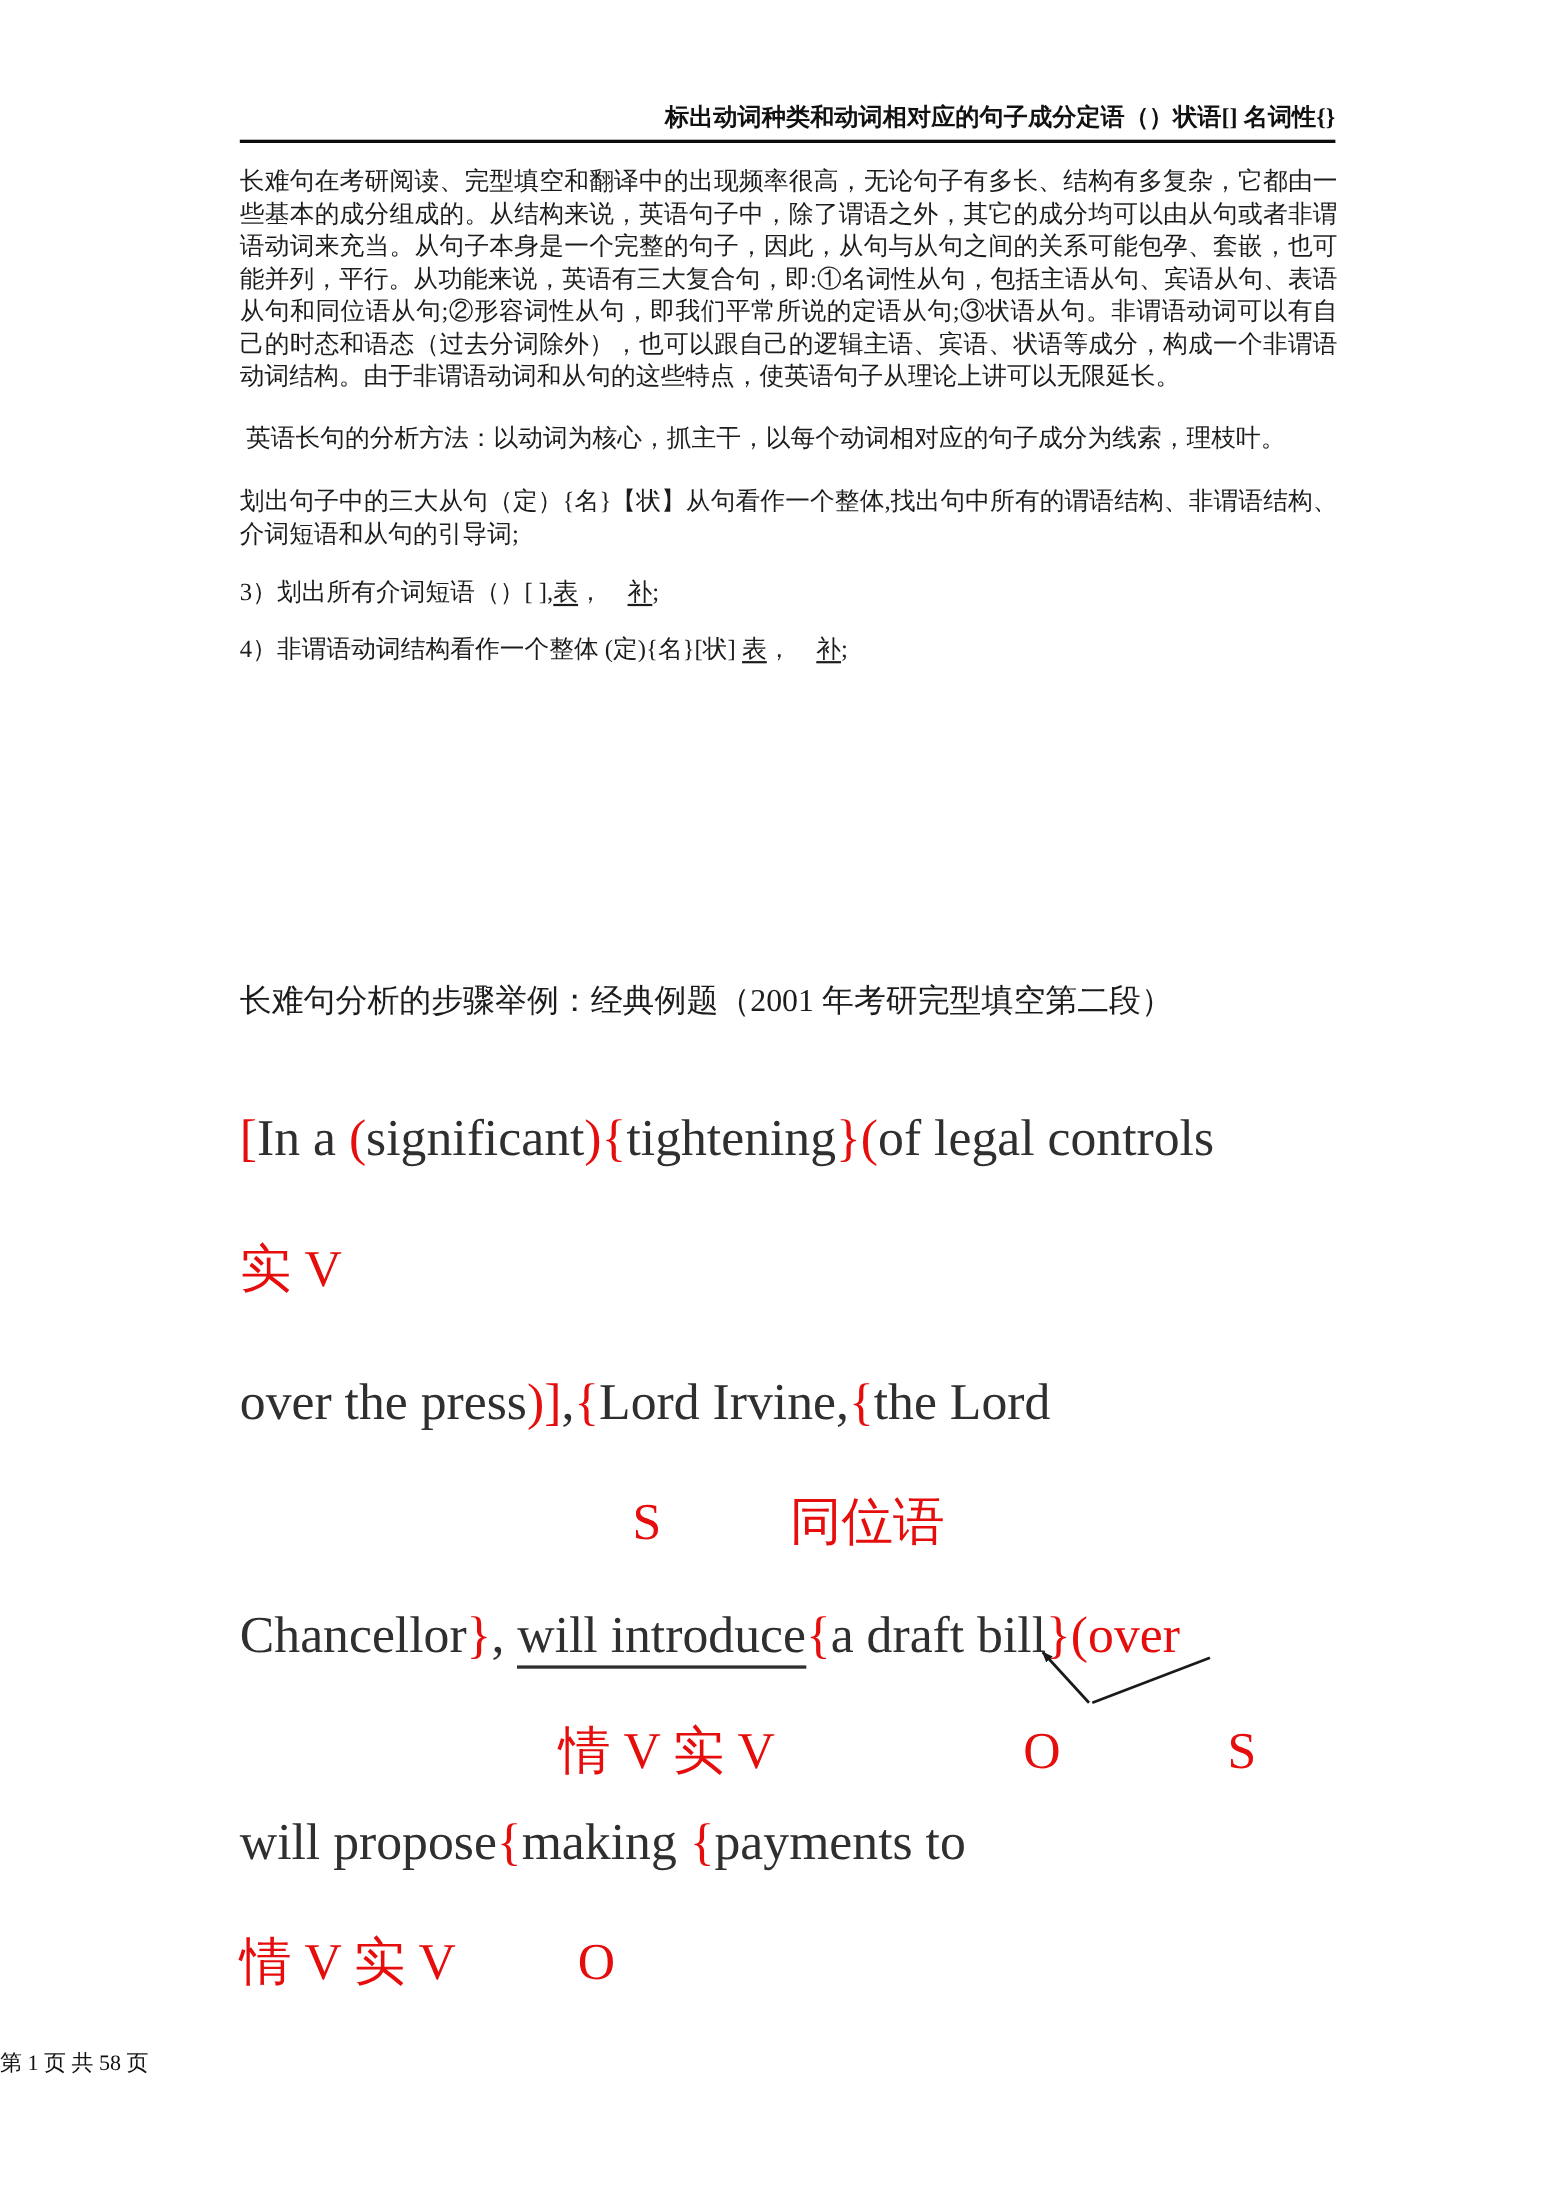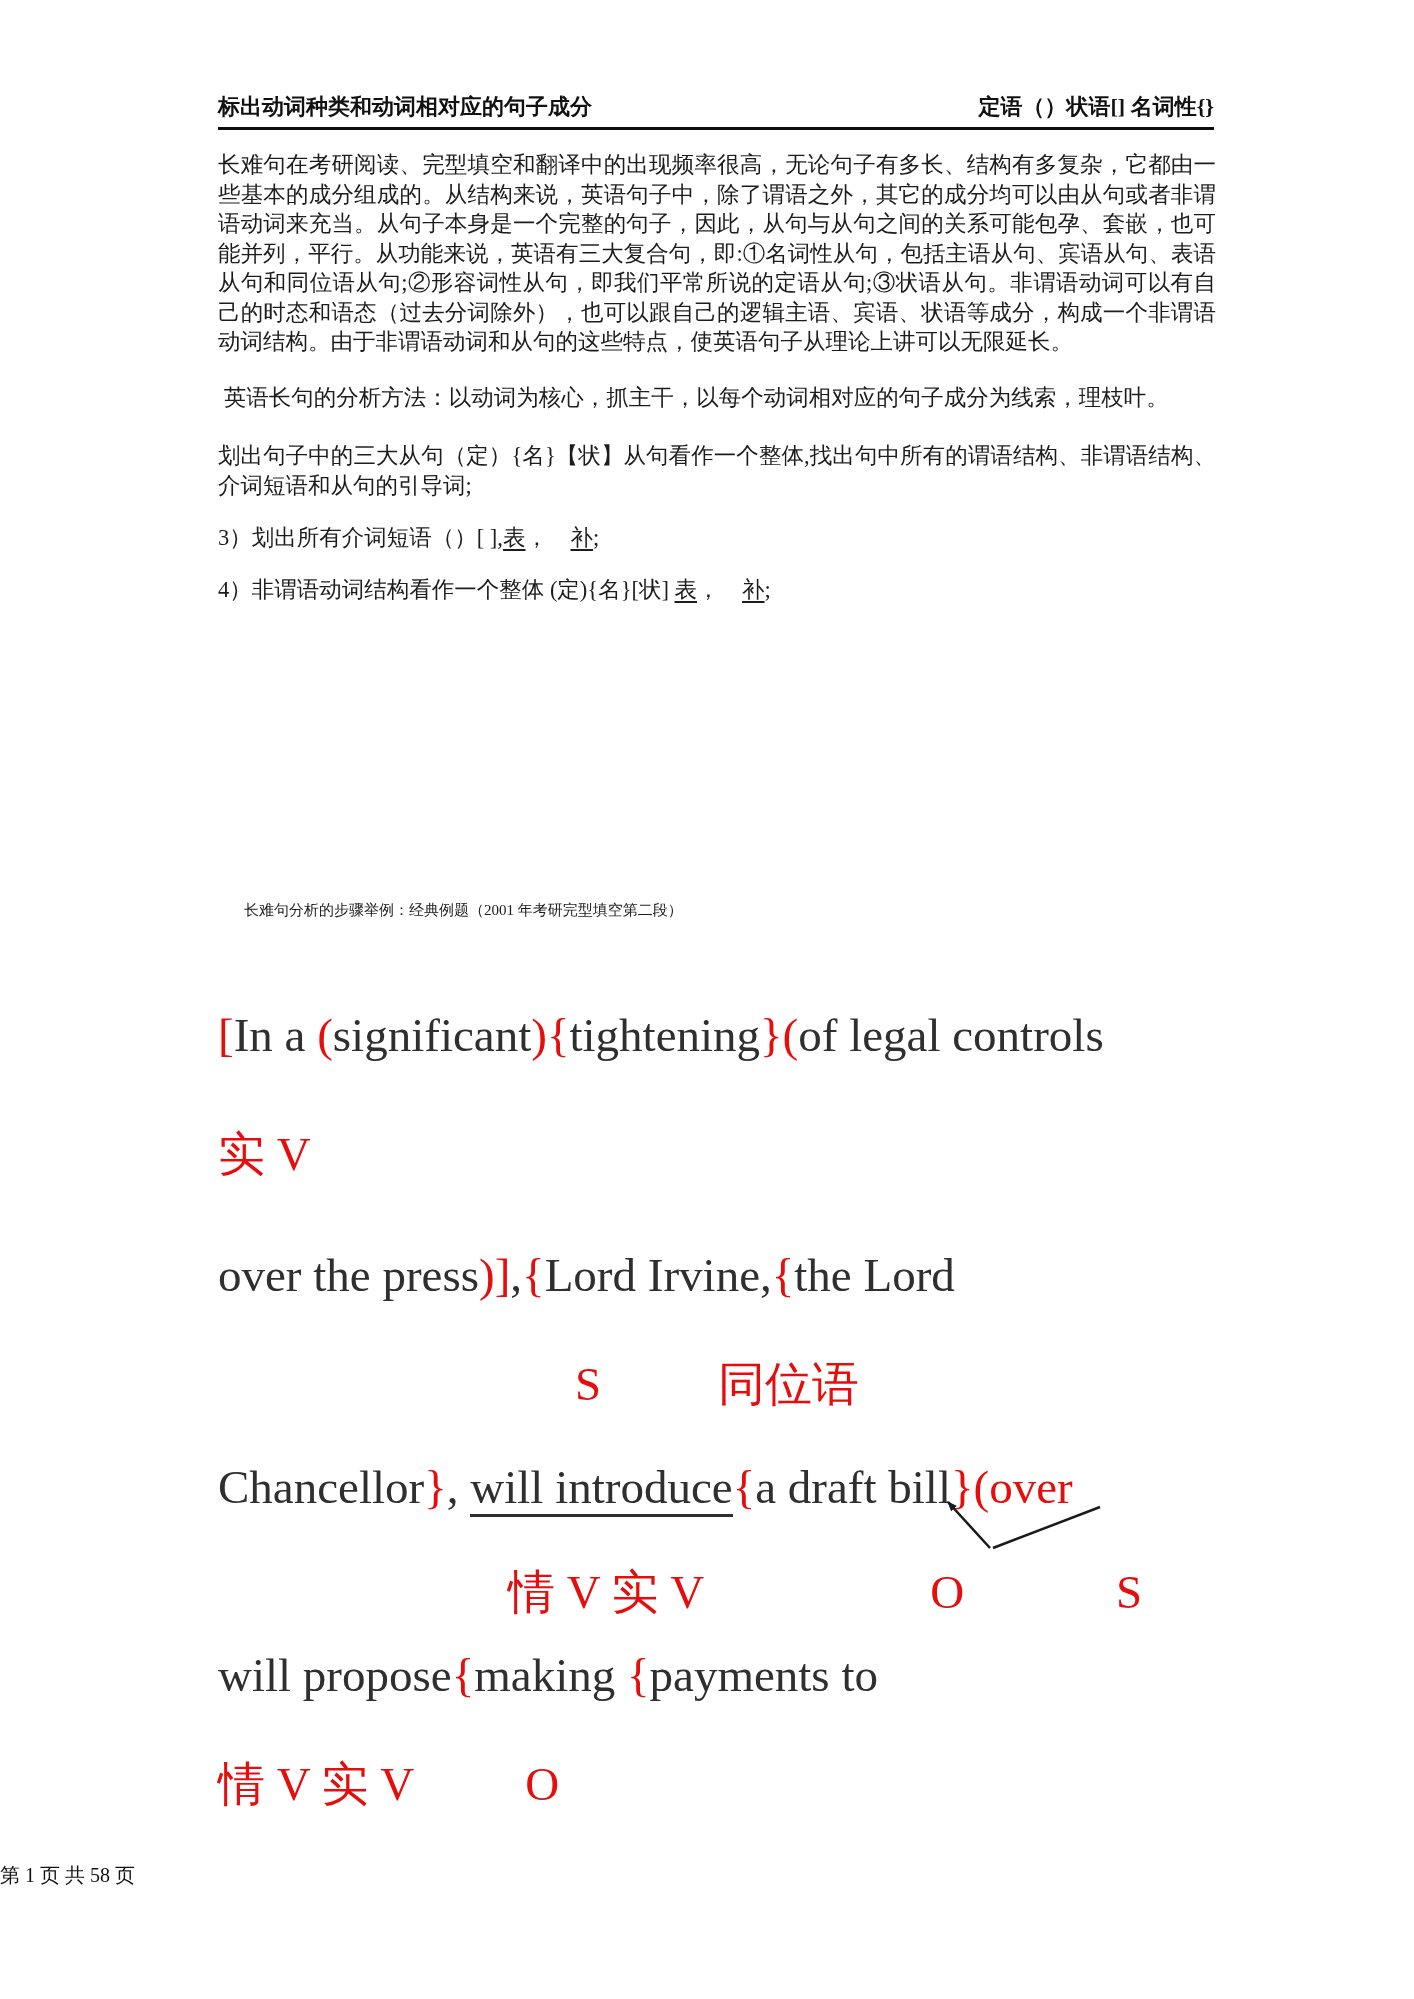--- a/index.html
+++ b/index.html
@@ -13,21 +13,21 @@
     width:1414px;height:1999px;
     margin:0 auto;
     background:#ffffff;
     font-family:"Liberation Serif","DejaVu Serif",serif;
     color:var(--ink);
     overflow:hidden;
   }
   
   .header-row{
     margin:92px 200px 16px 218px;
-    display:flex;justify-content:space-between;align-items:flex-end;
+    display:flex;justify-content:flex-end;align-items:flex-end;
     border-bottom:3px solid #0d0d0d;
     padding-bottom:5px;
     font-weight:bold;font-size:22px;line-height:30px;
     color:#111;
   }
   
   .doc-title{
     margin:44px 200px 0 218px;
     text-align:center;
     font-size:29px;font-weight:bold;letter-spacing:1px;
@@ -46,21 +46,21 @@
   .p-step1{margin-top:0;}
   .p-step2{margin-top:29px;}
   .p-step3{margin-top:17px;}
   .p-step4{margin-top:2px;}
   .u{text-decoration:underline;text-underline-offset:4px;}
   
   .example{
     position:absolute;left:218px;top:896px;width:1040px;height:1000px;
   }
   .example .abs{position:absolute;left:0;white-space:nowrap;}
-  .ex-intro{font-size:15px;line-height:29.5px;top:0;margin-left:26px;}
+  .ex-intro{font-size:29px;line-height:29.5px;top:0;}
   .ex-line{
     font-size:47px;line-height:62px;color:var(--ex-ink);
     white-space:pre;
   }
   .ex-line .red{color:var(--red);}
   .ex-line .u2{border-bottom:3px solid var(--ex-ink);padding-bottom:1px;}
   .ann{color:var(--red);font-size:47px;line-height:60px;}
   .l-a{top:108px;}
   .l-shiv{top:228px;}
   .l-c{top:348px;}

